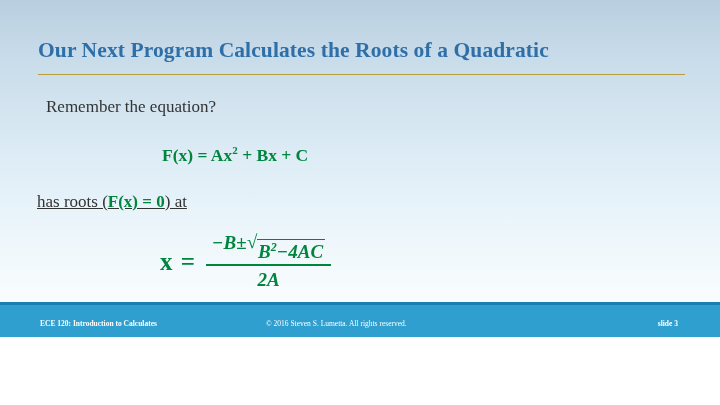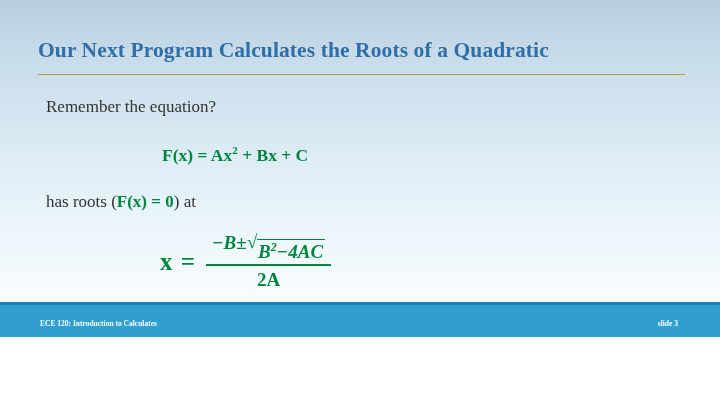--- a/index.html
+++ b/index.html
@@ -57,22 +57,23 @@
     font-size: 17.5px;
     font-weight: bold;
     color: #00853f;
     text-align: center;
   }
   #eq1 sup {
     font-size: 11px;
     vertical-align: super;
   }
   #line2 {
-    left: 46px;
+    left: 37px;
     top: 192px;
+    text-decoration: underline;
   }
   .green-bold {
     color: #00853f;
     font-weight: bold;
   }
   #formula {
     position: absolute;
     left: 160px;
     top: 232px;
     display: flex;
@@ -103,20 +104,21 @@
   }
   #frac-bar {
     height: 2px;
     background: #00853f;
     width: 100%;
     align-self: stretch;
   }
   #denom {
     font-size: 19px;
     font-weight: bold;
+    font-style: italic;
     padding-top: 3px;
   }
   .radical {
     display: inline-flex;
     align-items: stretch;
     position: relative;
   }
   .radical-sign {
     font-size: 19px;
     font-weight: bold;
@@ -194,15 +196,16 @@
       </span>
       <span id="frac-bar"></span>
       <span id="denom">2A</span>
     </span>
   </div>
 
 
   <div id="footer-accent"></div>
   <div id="footer-band"></div>
   <div class="footer-text" id="footer-left">ECE 120: Introduction to Calculates</div>
+  <div class="footer-text" id="footer-center">© 2016 Steven S. Lumetta.  All rights reserved.</div>
   <div class="footer-text" id="footer-right">slide 3</div>
 
 </div>
 
 </body></html>

